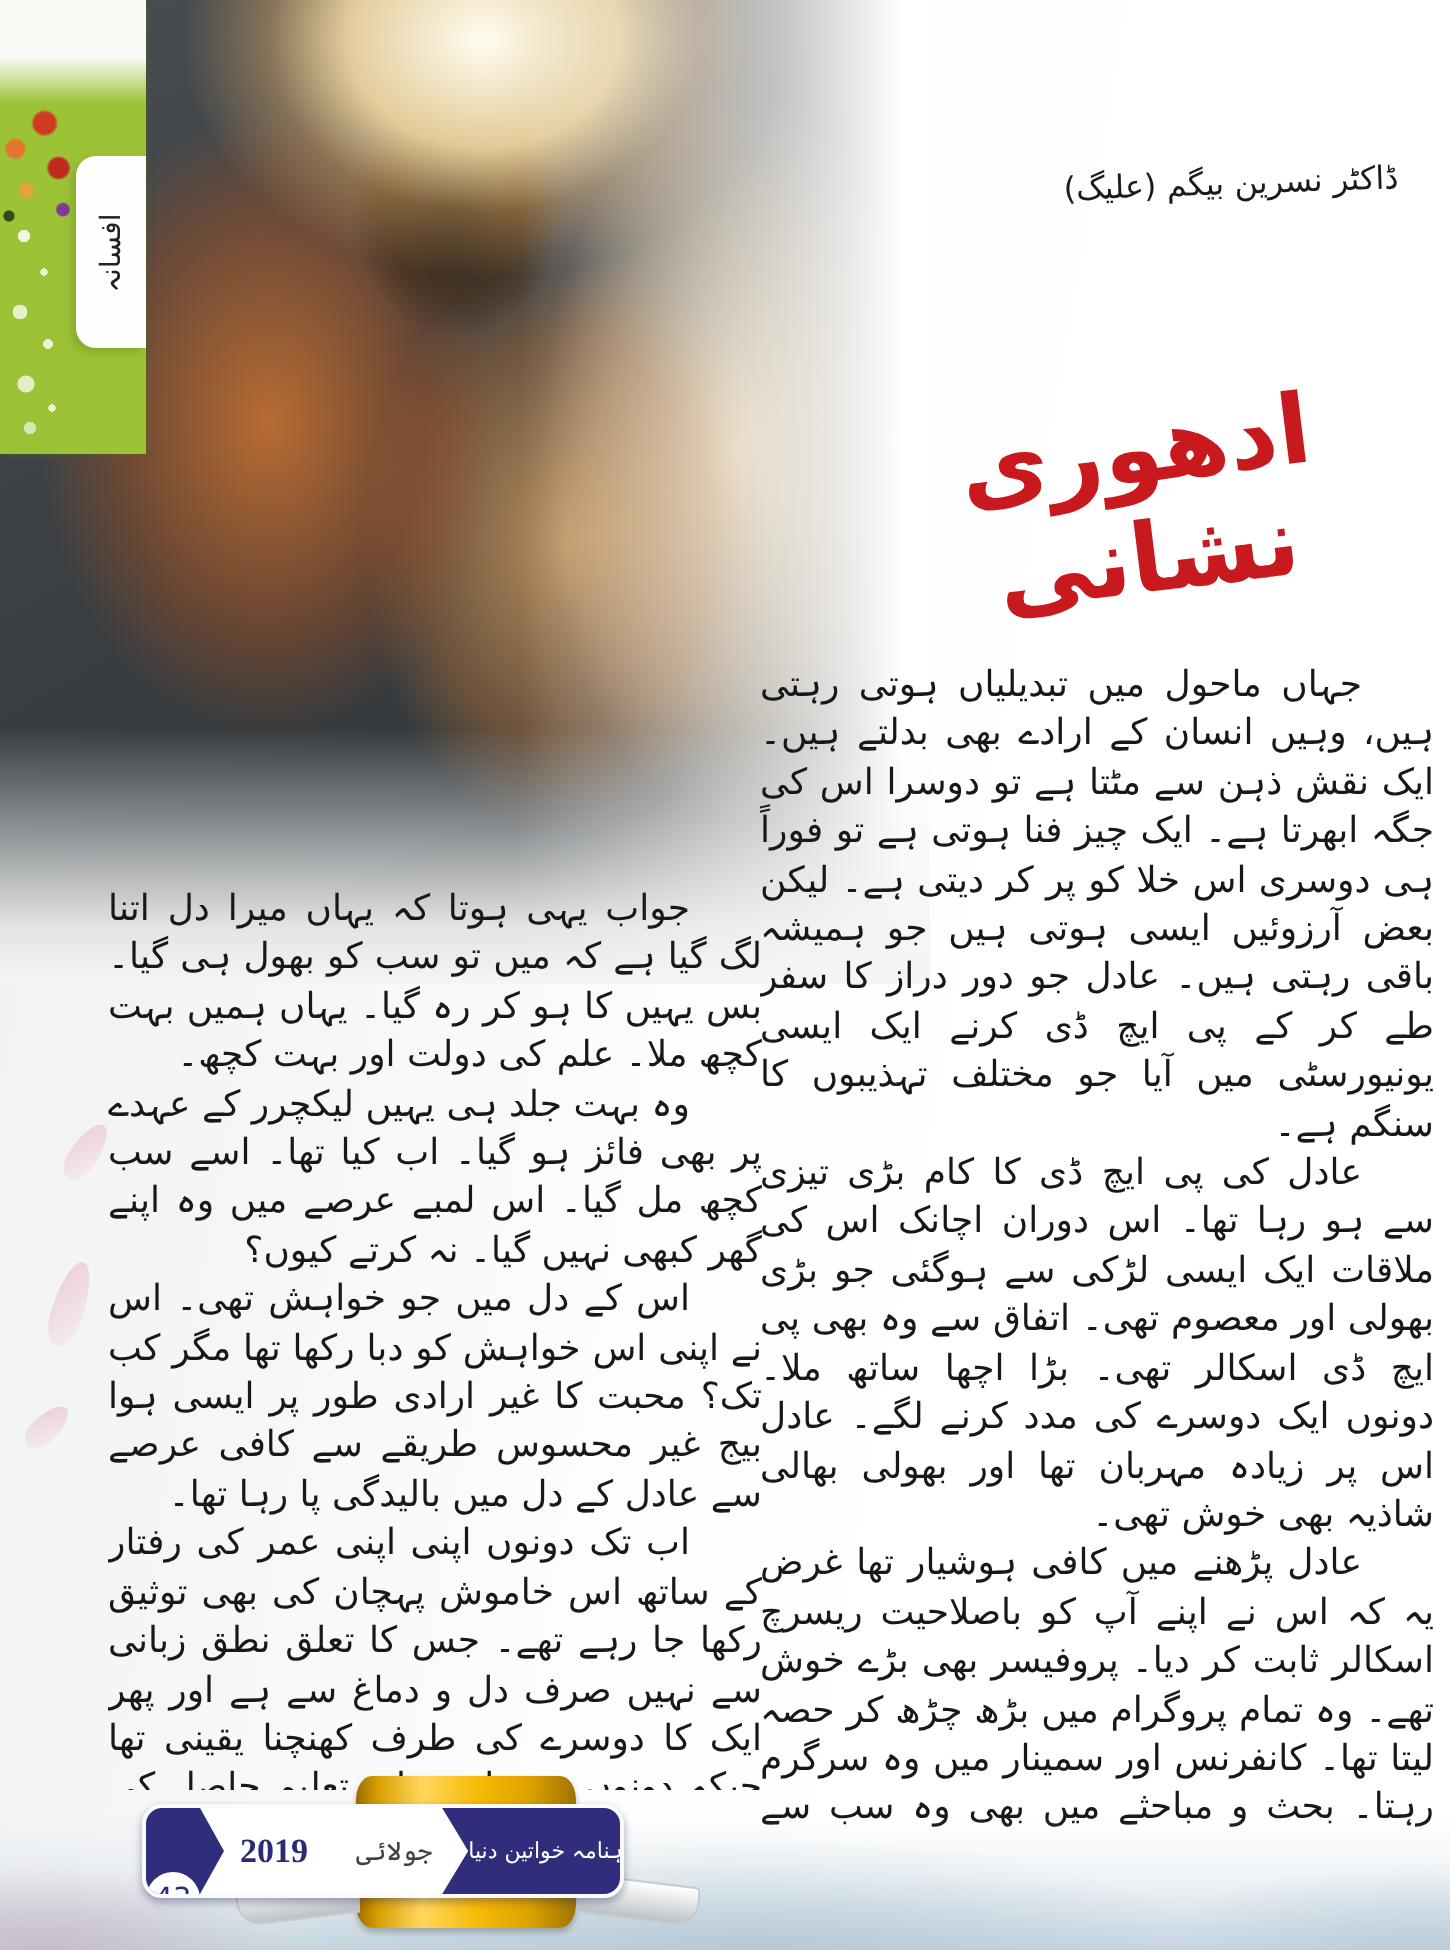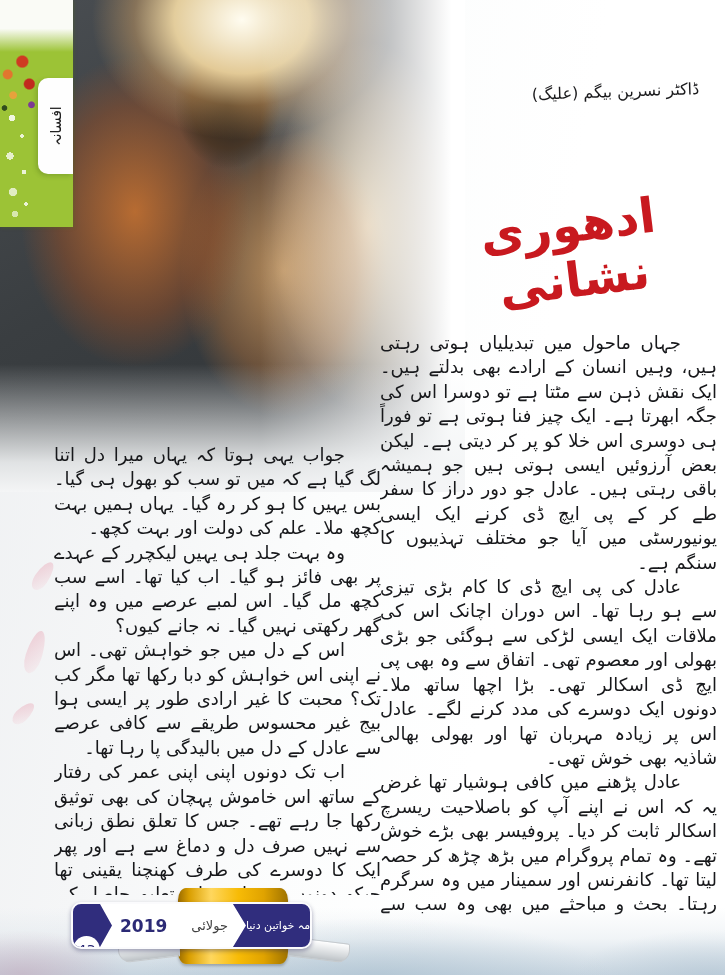--- a/index.html
+++ b/index.html
@@ -83,21 +83,21 @@
   .wing-left{left:118px;border-radius:2px 0 0 14px;transform:skewY(-7deg);}
   .wing-right{left:288px;border-radius:0 2px 14px 0;transform:skewY(7deg);}
   .banner{left:71px;top:902px;width:241px;height:47px;background:#302d7d;border-radius:10px;
     border:2px solid #fbfbfd;box-shadow:0 2px 4px rgba(40,40,90,.4);
     display:flex;align-items:stretch;overflow:hidden;box-sizing:border-box;}
   .b-left{width:42px;display:flex;align-items:center;justify-content:center;}
   .page-circle{width:27px;height:27px;border-radius:50%;background:#fff;color:#2c2a75;
     font-weight:400;font-size:14.5px;display:flex;align-items:center;justify-content:center;margin-top:48px;}
   .b-band{flex:1;background:#fff;display:flex;align-items:center;justify-content:center;gap:24px;
     clip-path:polygon(0 0,calc(100% - 13px) 0,100% 50%,calc(100% - 13px) 100%,0 100%,12px 50%);
-    padding:0 18px 0 20px;}
+    padding:0 18px 0 20px;font-family:Liberation Serif, serif;}
   .b-year{color:#2c2a75;font-weight:700;font-size:17px;}
   .b-month{color:#404040;font-size:13px;}
   .b-right{width:92px;display:flex;align-items:center;justify-content:center;}
   .b-right span{color:#ffffff;font-size:11px;white-space:nowrap;}
 </style>
 </head>
 <body>
 
 <div class="page">
 
@@ -116,21 +116,21 @@
 
   <div class="col col-right">
     <p>جہاں ماحول میں تبدیلیاں ہوتی رہتی ہیں، وہیں انسان کے ارادے بھی بدلتے ہیں۔ ایک نقش ذہن سے مٹتا ہے تو دوسرا اس کی جگہ ابھرتا ہے۔ ایک چیز فنا ہوتی ہے تو فوراً ہی دوسری اس خلا کو پر کر دیتی ہے۔ لیکن بعض آرزوئیں ایسی ہوتی ہیں جو ہمیشہ باقی رہتی ہیں۔ عادل جو دور دراز کا سفر طے کر کے پی ایچ ڈی کرنے ایک ایسی یونیورسٹی میں آیا جو مختلف تہذیبوں کا سنگم ہے۔</p>
     <p>عادل کی پی ایچ ڈی کا کام بڑی تیزی سے ہو رہا تھا۔ اس دوران اچانک اس کی ملاقات ایک ایسی لڑکی سے ہوگئی جو بڑی بھولی اور معصوم تھی۔ اتفاق سے وہ بھی پی ایچ ڈی اسکالر تھی۔ بڑا اچھا ساتھ ملا۔ دونوں ایک دوسرے کی مدد کرنے لگے۔ عادل اس پر زیادہ مہربان تھا اور بھولی بھالی شاذیہ بھی خوش تھی۔</p>
     <p>عادل پڑھنے میں کافی ہوشیار تھا غرض یہ کہ اس نے اپنے آپ کو باصلاحیت ریسرچ اسکالر ثابت کر دیا۔ پروفیسر بھی بڑے خوش تھے۔ وہ تمام پروگرام میں بڑھ چڑھ کر حصہ لیتا تھا۔ کانفرنس اور سمینار میں وہ سرگرم رہتا۔ بحث و مباحثے میں بھی وہ سب سے آگے رہتا تھا۔ اس طرح اس نے اپنی لگن اور محنت سے پی ایچ ڈی مکمل کر لی۔</p>
 
   </div>
 
   <div class="col col-left">
     <p>جواب یہی ہوتا کہ یہاں میرا دل اتنا لگ گیا ہے کہ میں تو سب کو بھول ہی گیا۔ بس یہیں کا ہو کر رہ گیا۔ یہاں ہمیں بہت کچھ ملا۔ علم کی دولت اور بہت کچھ۔</p>
-    <p>وہ بہت جلد ہی یہیں لیکچرر کے عہدے پر بھی فائز ہو گیا۔ اب کیا تھا۔ اسے سب کچھ مل گیا۔ اس لمبے عرصے میں وہ اپنے گھر رکھتی نہیں گیا۔ نہ جانے کیوں؟</p>
+    <p>وہ بہت جلد ہی یہیں لیکچرر کے عہدے پر بھی فائز ہو گیا۔ اب کیا تھا۔ اسے سب کچھ مل گیا۔ اس لمبے عرصے میں وہ اپنے گھر کبھی نہیں گیا۔ نہ کرتے کیوں؟</p>
     <p>اس کے دل میں جو خواہش تھی۔ اس نے اپنی اس خواہش کو دبا رکھا تھا مگر کب تک؟ محبت کا غیر ارادی طور پر ایسی ہوا بیج غیر محسوس طریقے سے کافی عرصے سے عادل کے دل میں بالیدگی پا رہا تھا۔</p>
     <p>اب تک دونوں اپنی اپنی عمر کی رفتار کے ساتھ اس خاموش پہچان کی بھی توثیق رکھا جا رہے تھے۔ جس کا تعلق نطق زبانی سے نہیں صرف دل و دماغ سے ہے اور پھر ایک کا دوسرے کی طرف کھنچنا یقینی تھا جبکہ دونوں نے ساتھ ساتھ تعلیم حاصل کی اور زندگی کا زیادہ حصہ ایک دوسرے کے ساتھ ہی گزارتے رہے۔</p>
     <p>ایک روز عادل نے شاذیہ کے سامنے اپنی اس دبی خواہش کا اظہار</p>
   </div>
 
   <div class="petal petal-1"></div>
   <div class="petal petal-2"></div>
   <div class="petal petal-3"></div>
 
   <div class="abs bottom-wash"></div>

